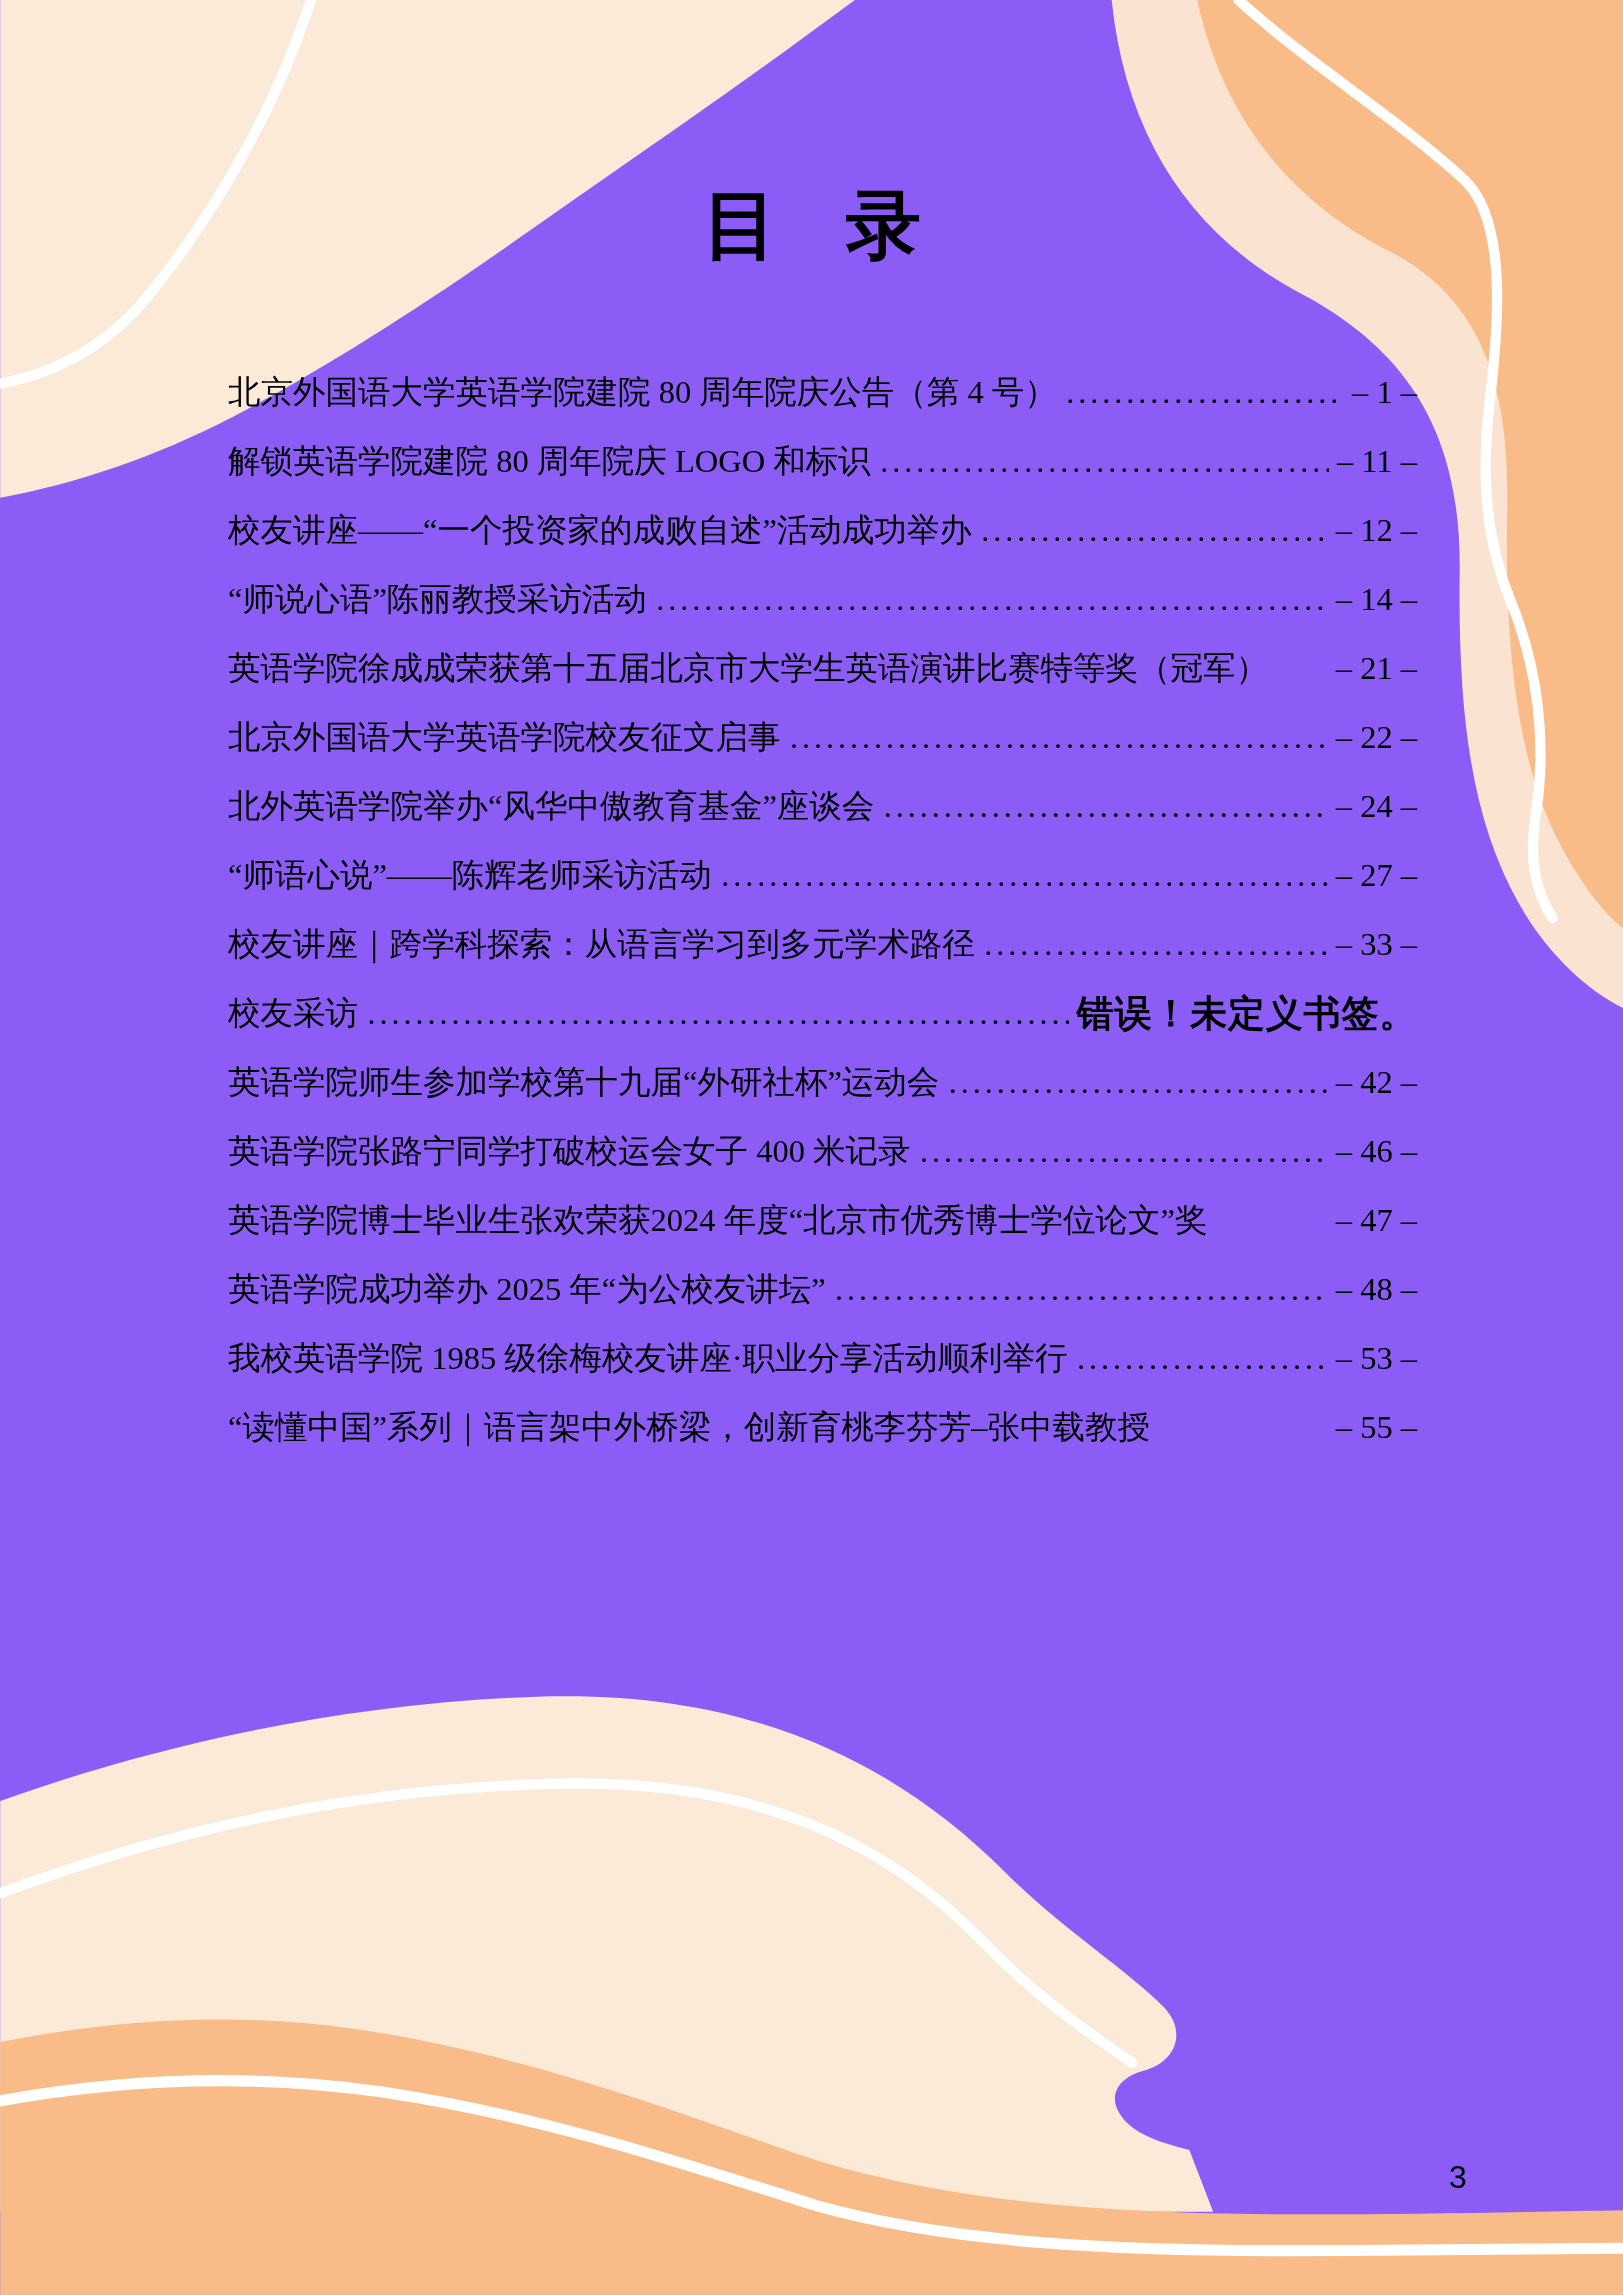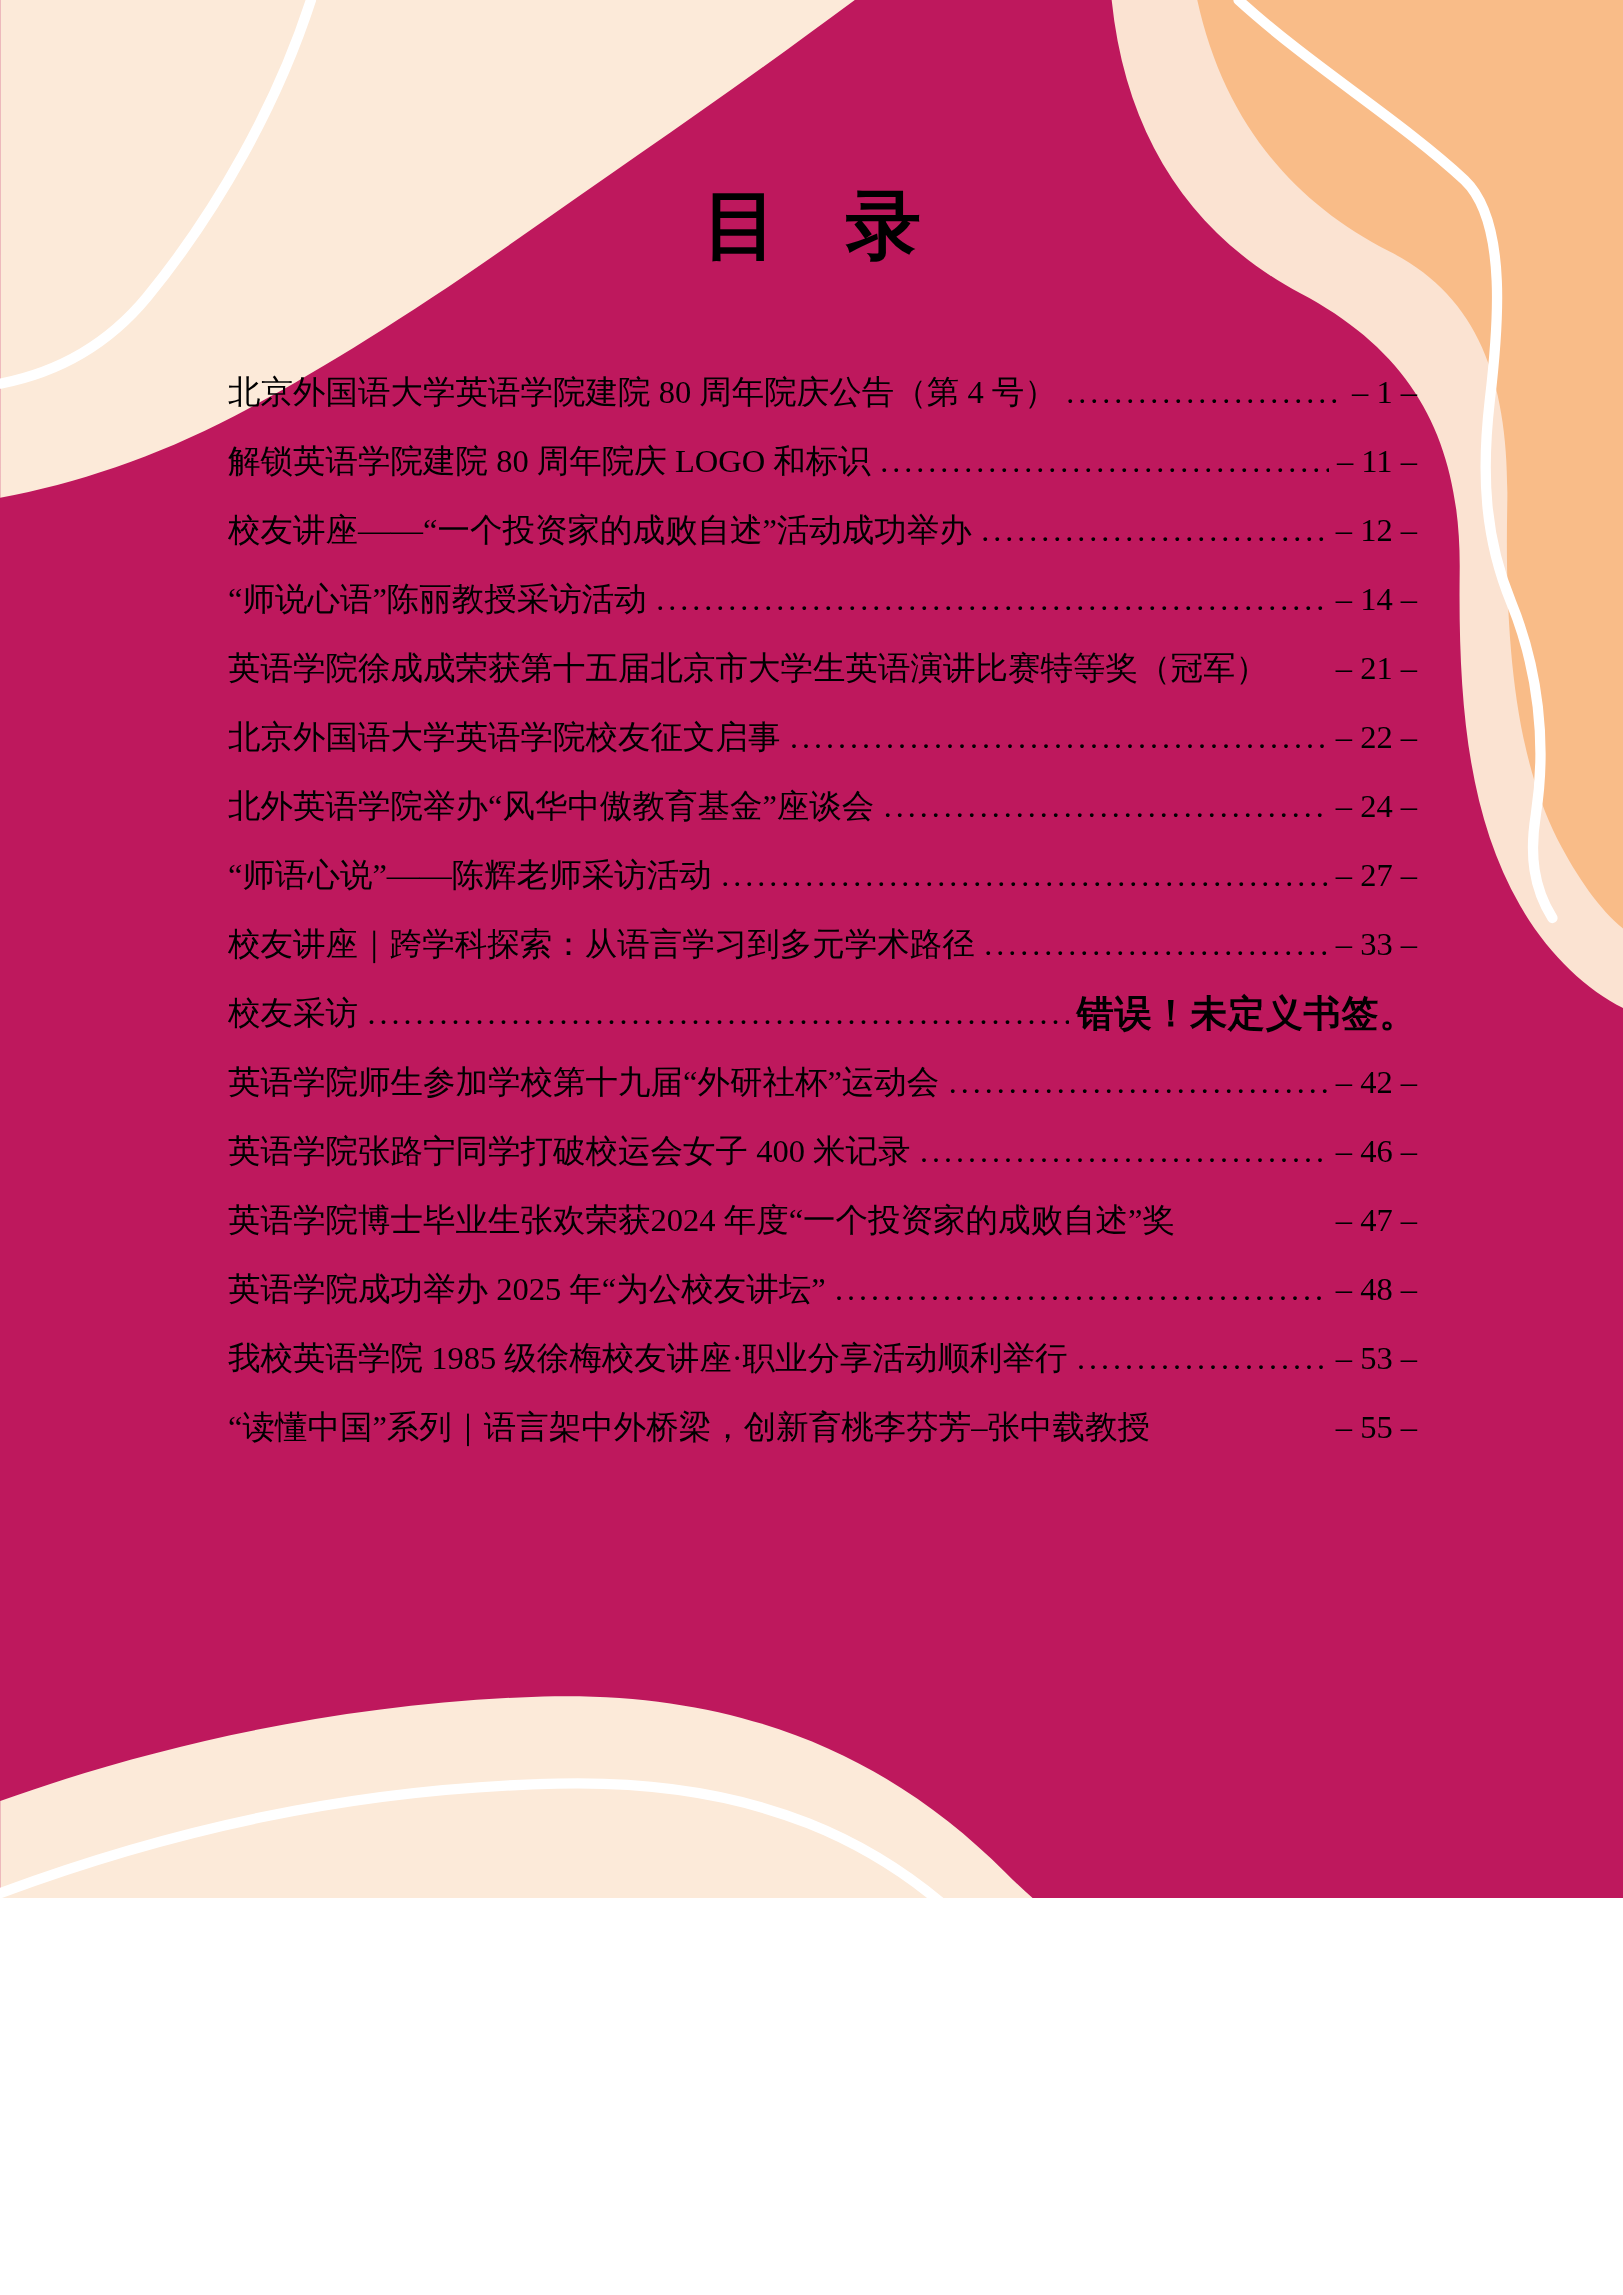--- a/index.html
+++ b/index.html
@@ -1,20 +1,20 @@
 <!DOCTYPE html>
 <html style="font-size:12.7px"><head>
 <meta charset="utf-8">
 <style>
   html, body { margin: 0; padding: 0; background: #ffffff; }
   .page {
     position: relative;
     width: 1624px;
-    height: 1898px;
-    background: #be185d;
+    height: 2295px;
+    background: #8b5cf6;
     overflow: hidden;
     font-family: "Liberation Serif", "DejaVu Serif", serif;
     color: #000000;
   }
   svg.deco {
     position: absolute;
     left: 0; top: 0;
     width: 1624px; height: 2295px;
     z-index: 0;
   }
@@ -156,21 +156,21 @@
         <span class="toc-title">英语学院师生参加学校第十九届“外研社杯”运动会</span>
         <span class="leader dots"></span>
         <span class="toc-page">– 42 –</span>
       </div>
       <div class="toc-row">
         <span class="toc-title">英语学院张路宁同学打破校运会女子 400 米记录</span>
         <span class="leader dots"></span>
         <span class="toc-page">– 46 –</span>
       </div>
       <div class="toc-row">
-        <span class="toc-title">英语学院博士毕业生张欢荣获2024 年度“一个投资家的成败自述”奖</span>
+        <span class="toc-title">英语学院博士毕业生张欢荣获2024 年度“北京市优秀博士学位论文”奖</span>
         <span class="leader blank"></span>
         <span class="toc-page">– 47 –</span>
       </div>
       <div class="toc-row">
         <span class="toc-title">英语学院成功举办 2025 年“为公校友讲坛”</span>
         <span class="leader dots"></span>
         <span class="toc-page">– 48 –</span>
       </div>
       <div class="toc-row">
         <span class="toc-title">我校英语学院 1985 级徐梅校友讲座·职业分享活动顺利举行</span>

